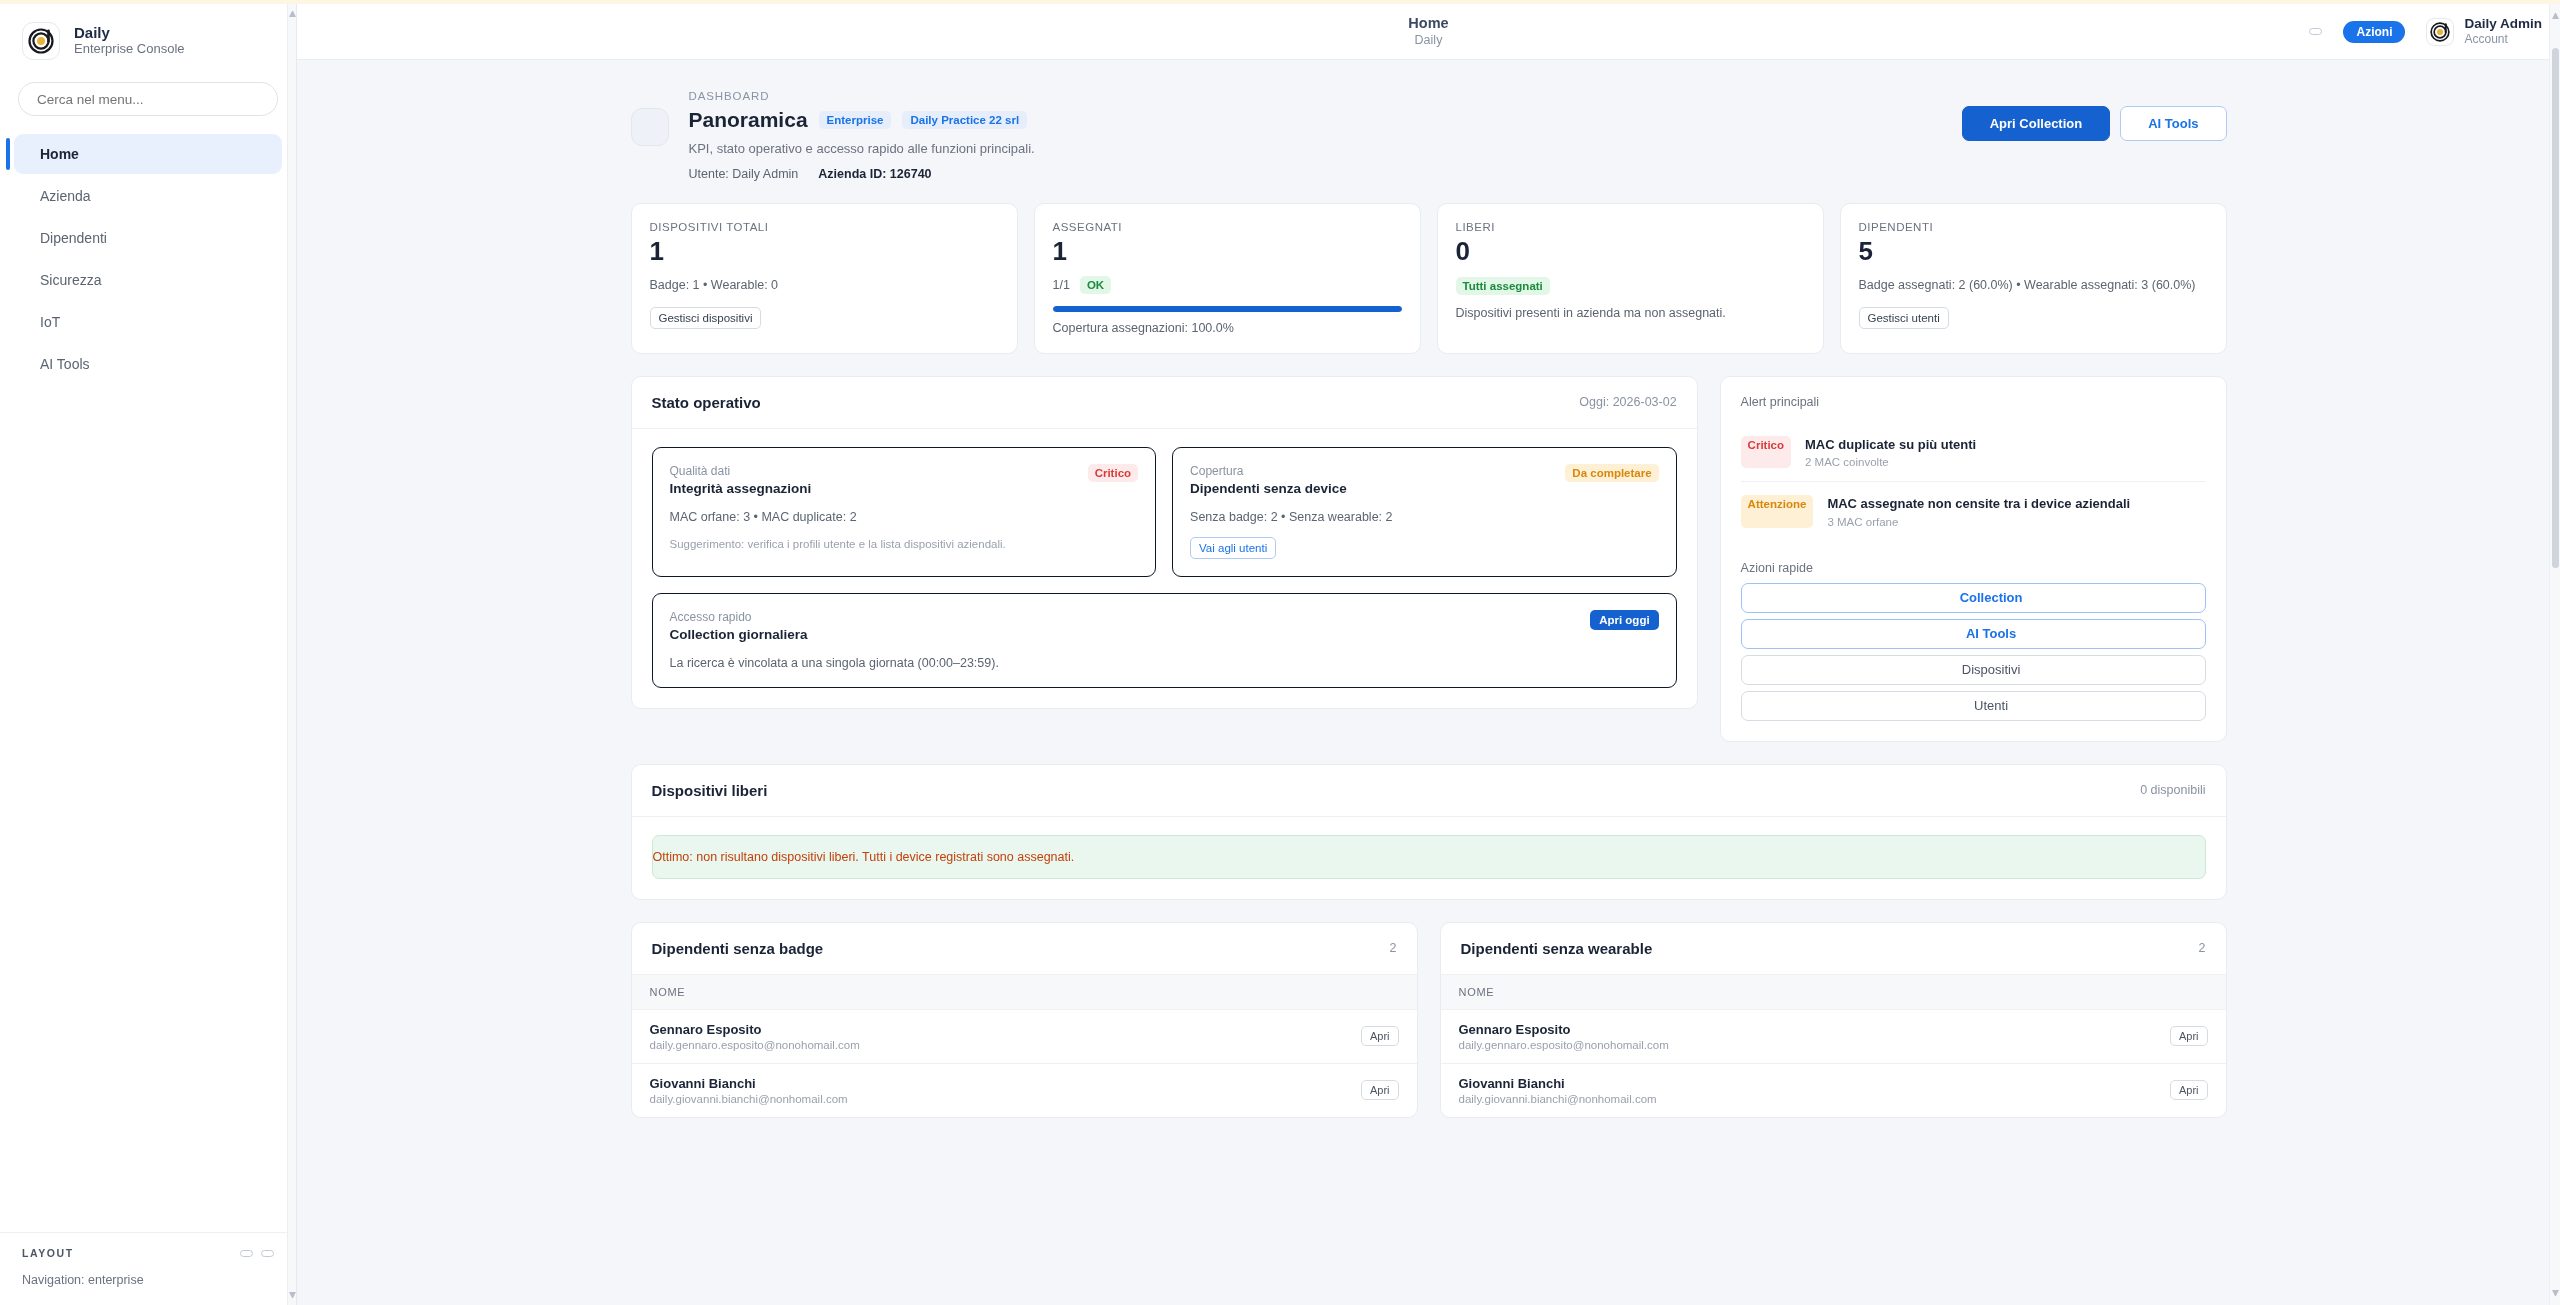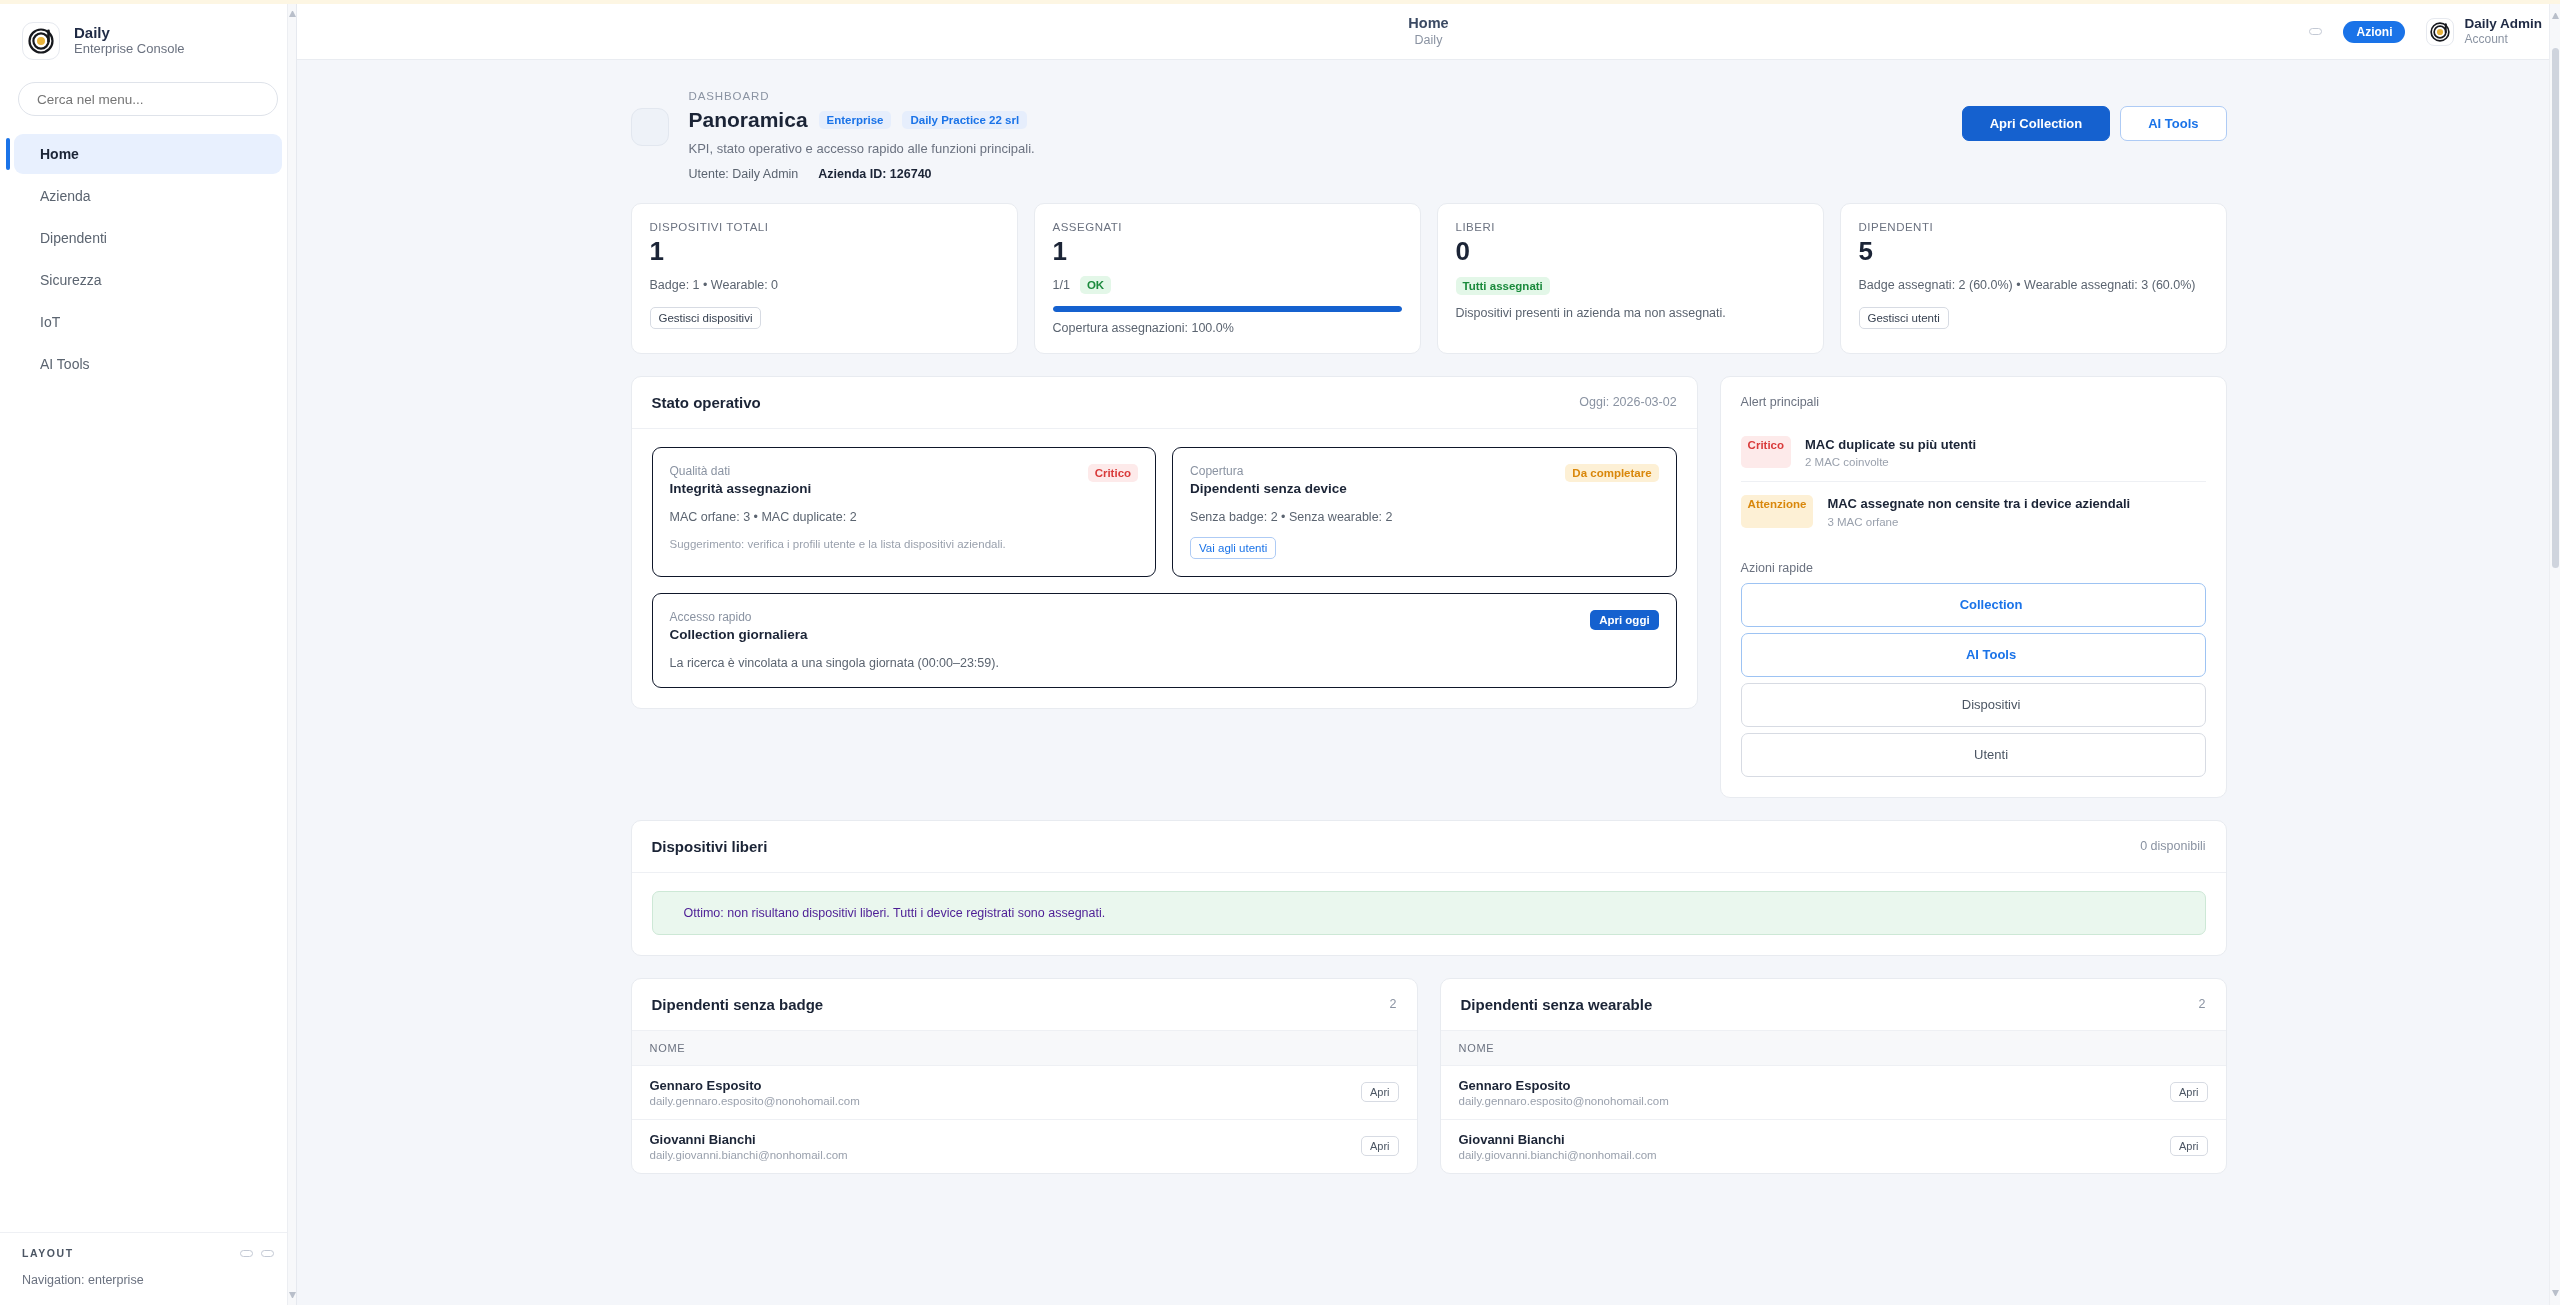--- a/index.html
+++ b/index.html
@@ -229,32 +229,32 @@
   .sect-label { font-size: 12.5px; color: #6b7280; }
   .alert-list { margin-top: 14px; }
   .alert-row { display: flex; gap: 14px; padding: 13px 0; }
   .alert-row + .alert-row { border-top: 1px solid #eef0f4; }
   .alert-body { min-width: 0; }
   .alert-title { font-size: 13px; font-weight: bold; color: #1b2436; line-height: 1.35; }
   .alert-sub { font-size: 11.5px; color: #9aa1ad; margin-top: 3px; }
   .qa-label { font-size: 12.5px; color: #6b7280; margin-top: 20px; }
   .qa-list { display: flex; flex-direction: column; gap: 6px; margin-top: 8px; }
   .qa-btn {
-    height: 44px; border-radius: 7px; background: #fff;
+    height: 30px; border-radius: 7px; background: #fff;
     font-size: 13px; cursor: pointer; font-family: "Liberation Sans", sans-serif;
     display: flex; align-items: center; justify-content: center; padding-left: 36px;
   }
   .qa-btn.accent { border: 1px solid #9dc3f3; color: #1a73e8; font-weight: bold; }
   .qa-btn.plain { border: 1px solid #d7dbe3; color: #4b5563; }
 
   
   .free-panel { margin-top: 22px; padding: 0 12px; }
   .banner-ok {
     background: #eaf7ee; border: 1px solid #cde8d6; border-radius: 7px;
-    padding: 14px 31px; font-size: 12.5px; color: #4c1d95;
+    padding: 14px 0; font-size: 12.5px; color: #c2410c;
   }
 
   
   .bottom-grid {
     display: grid; grid-template-columns: 1fr 1fr; gap: 22px;
     margin-top: 22px; padding: 0 12px 40px 12px;
   }
   .tbl { width: 100%; border-collapse: collapse; }
   .tbl th {
     text-align: left; font-size: 11px; letter-spacing: 0.7px; color: #6b7280;

